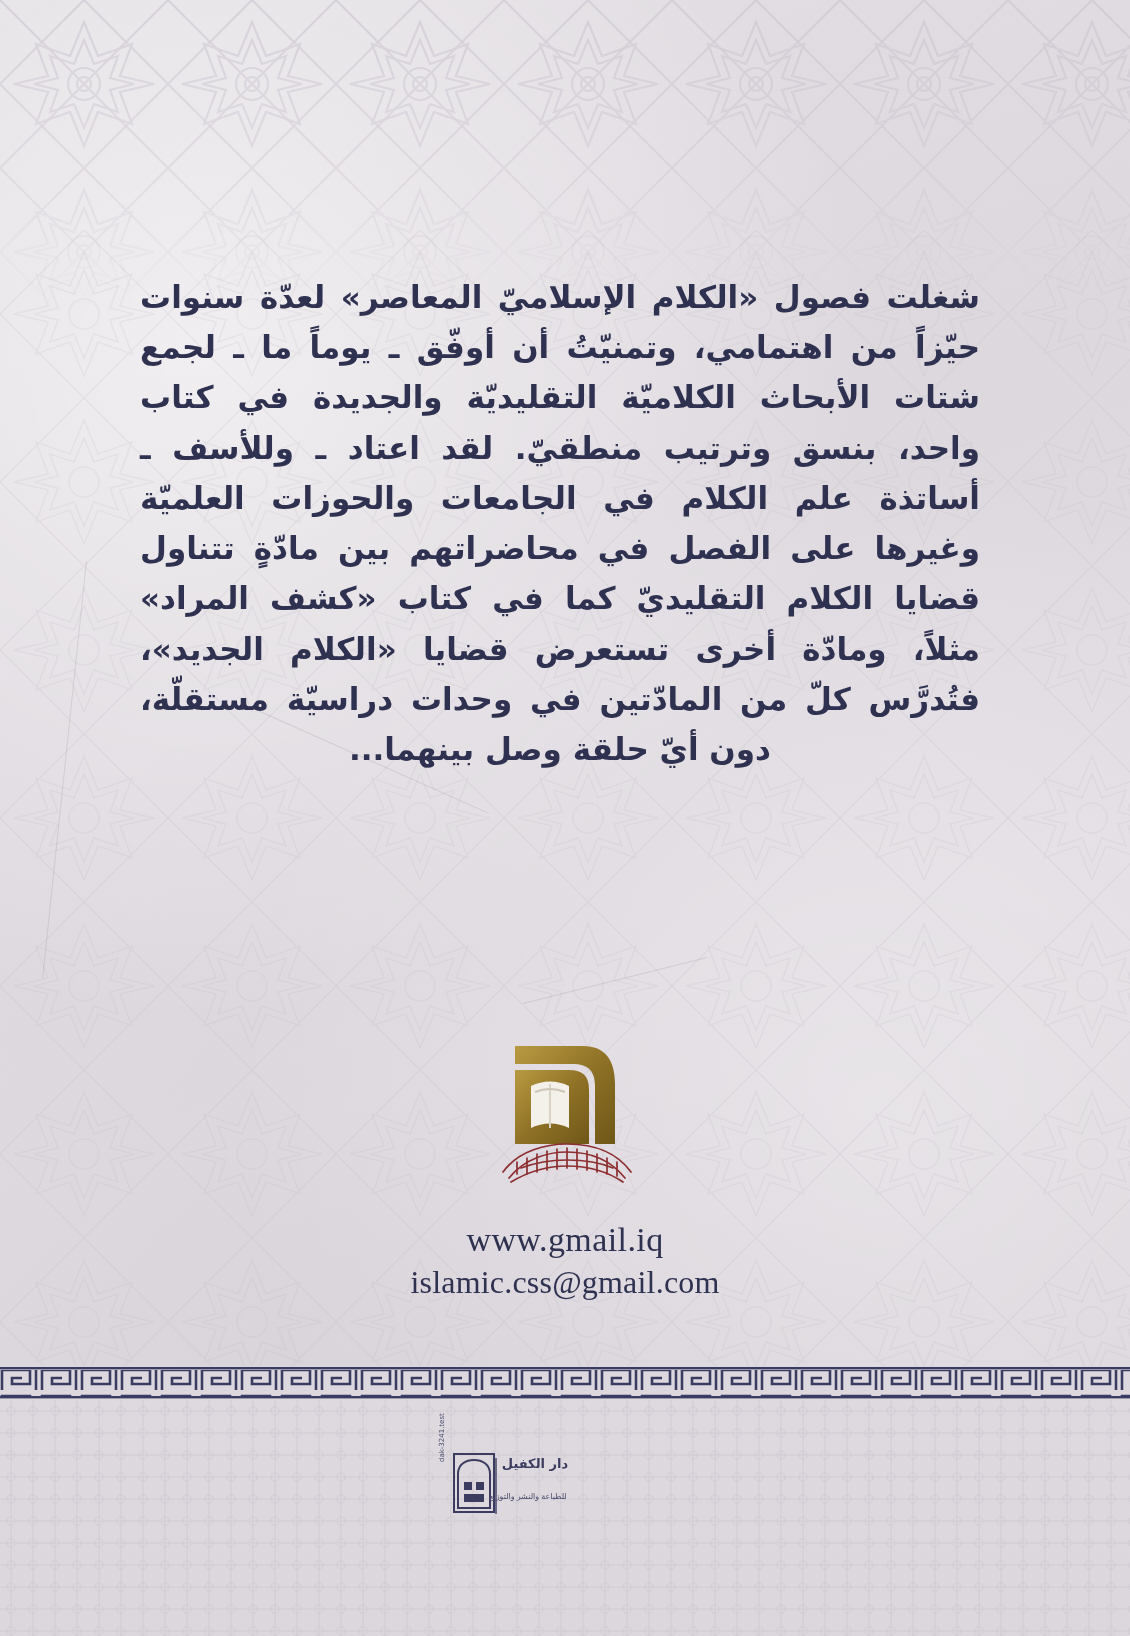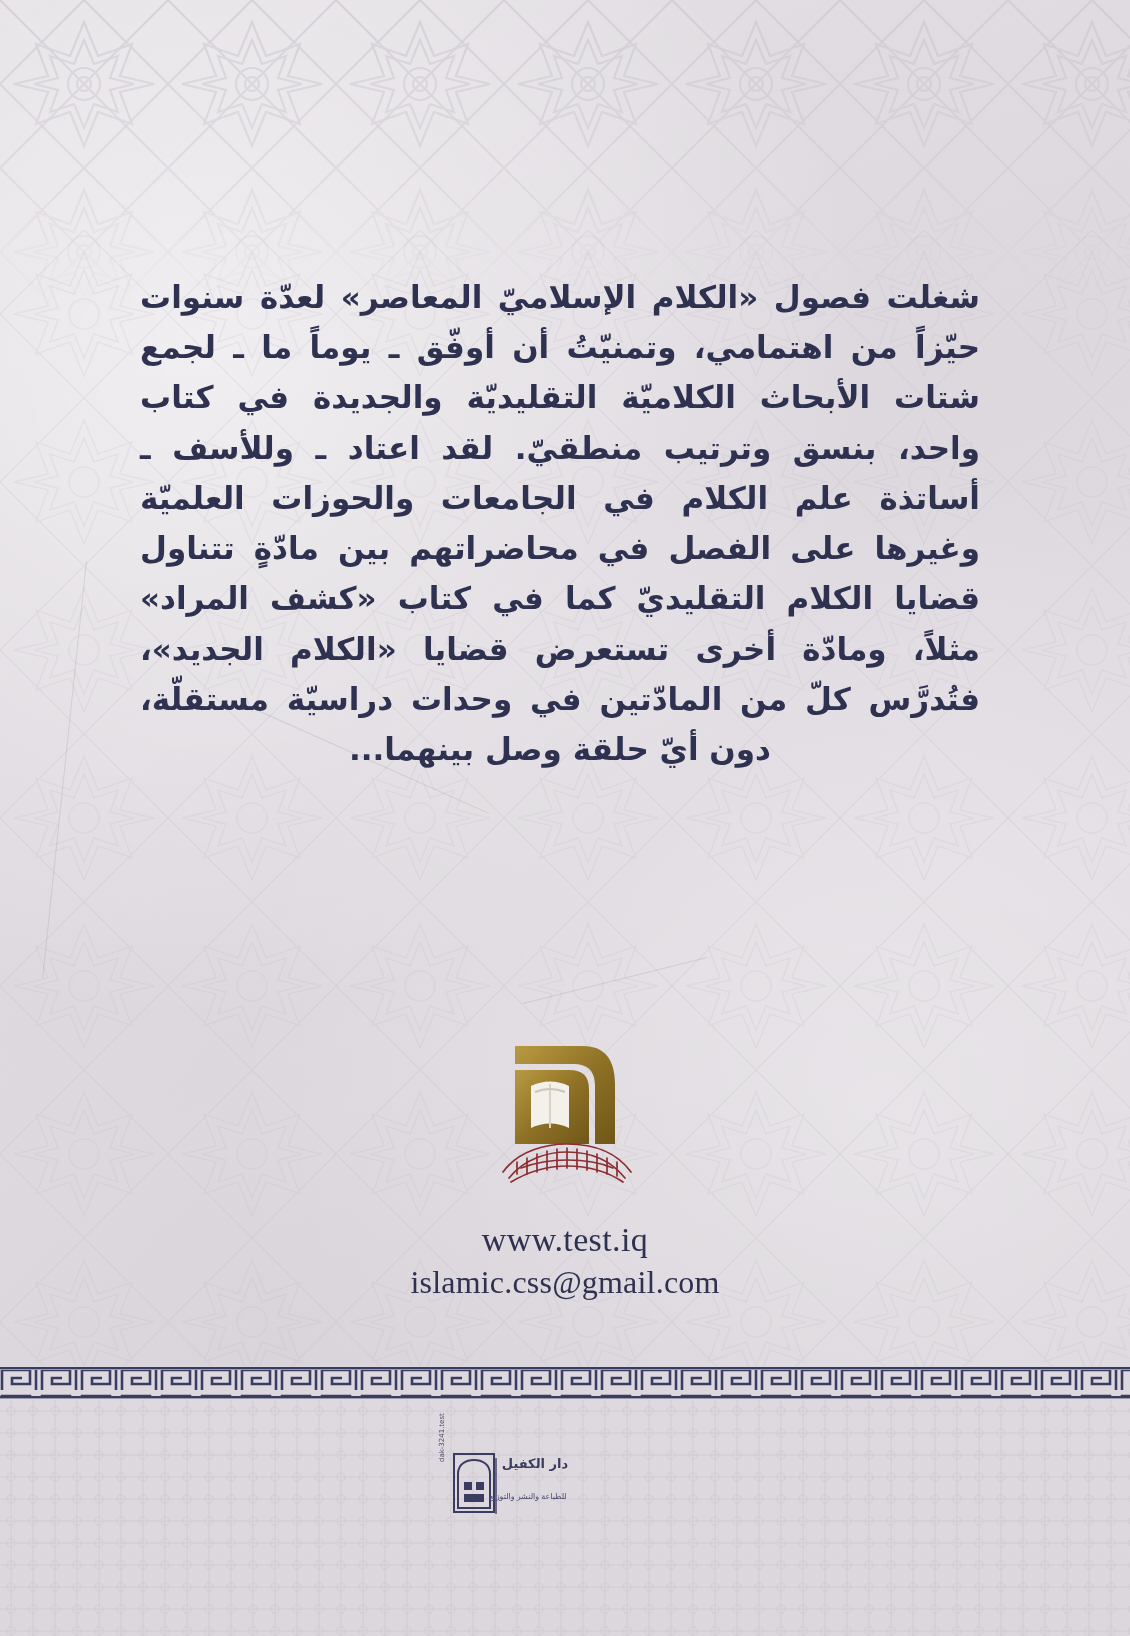--- a/index.html
+++ b/index.html
@@ -279,21 +279,21 @@
           <path d="M16 40 C32 20 56 14 74 14 C94 14 116 20 132 40"></path>
           <path d="M24 24 L24 36 M34 20 L34 36 M44 16 L44 34 M54 13 L54 32 M64 11 L64 31 M74 10 L74 30 M84 11 L84 31 M94 13 L94 32 M104 16 L104 34 M114 20 L114 36 M124 24 L124 38"></path>
           <path d="M28 30 C44 24 60 22 74 22 C90 22 106 24 120 30"></path>
           <path d="M18 44 C38 32 56 28 74 28 C94 28 112 32 130 44"></path>
         </g>
       </svg>
     </div>
   </div>
 
   <div class="contact">
-    <div class="site">www.test.iq</div>
+    <div class="site">www.gmail.iq</div>
     <div class="mail">islamic.css@gmail.com</div>
   </div>
 
   <svg class="meander" viewBox="0 0 1130 34" preserveAspectRatio="none">
     <rect x="0" y="0" width="1130" height="34" fill="#ddd8de"></rect>
     <rect x="0" y="1" width="1130" height="2.4" fill="#3a3c62"></rect>
     <rect x="0" y="30" width="1130" height="2.4" fill="#3a3c62"></rect>
     <defs>
       <pattern id="greek" width="40" height="26" patternUnits="userSpaceOnUse">
         <g fill="none" stroke="#3a3c62" stroke-width="2.6">

